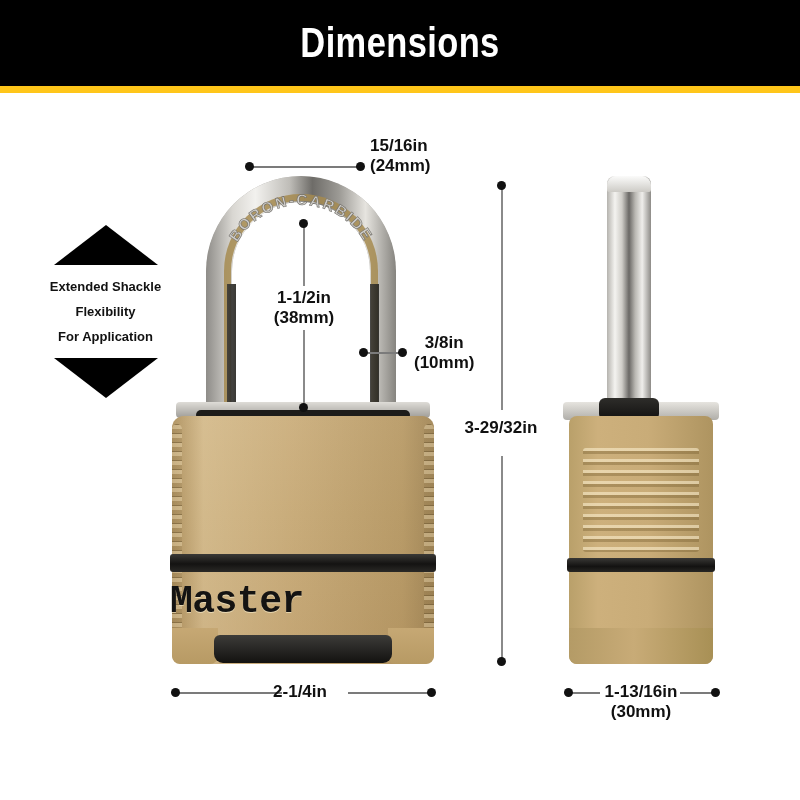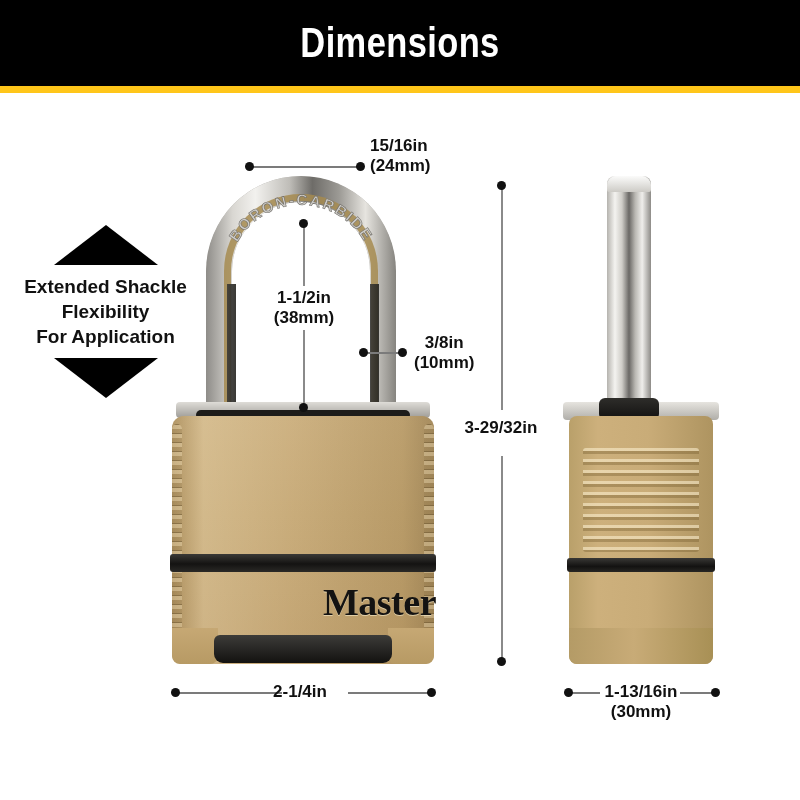--- a/index.html
+++ b/index.html
@@ -54,21 +54,21 @@
   }
   .tri {
     width: 0; height: 0;
     margin: 0 auto;
     border-left: 52px solid transparent;
     border-right: 52px solid transparent;
   }
   .tri.up   { border-bottom: 40px solid #000; }
   .tri.down { border-top: 40px solid #000; }
   #shackle-note-text {
-    font-size: 19px;
+    font-size: 13px;
     font-weight: bold;
     line-height: 25px;
     margin: 9px 0 9px 0;
     color: #111;
   }
 
   
   .dim-label {
     position: absolute;
     font-size: 17px;
@@ -235,22 +235,22 @@
     left: 0px; top: 378px;
     width: 266px; height: 18px;
     background: linear-gradient(180deg,#3a3936,#141312 55%,#2a2926);
     border-radius: 3px;
   }
   
   #lock-logo-front {
     position: absolute;
     left: 0; top: 404px;
     width: 266px;
-    text-align: right;
-    font-family: Liberation Serif, serif;
+    text-align: left;
+    font-family: Liberation Mono, monospace;
     font-size: 38px;
     font-weight: bold;
     color: #141312;
     letter-spacing: -0.5px;
     text-shadow: 0 1px 0 rgba(255,245,215,0.55);
   }
   
   #lock-keyway-front {
     position: absolute;
     left: 44px; top: 459px;

